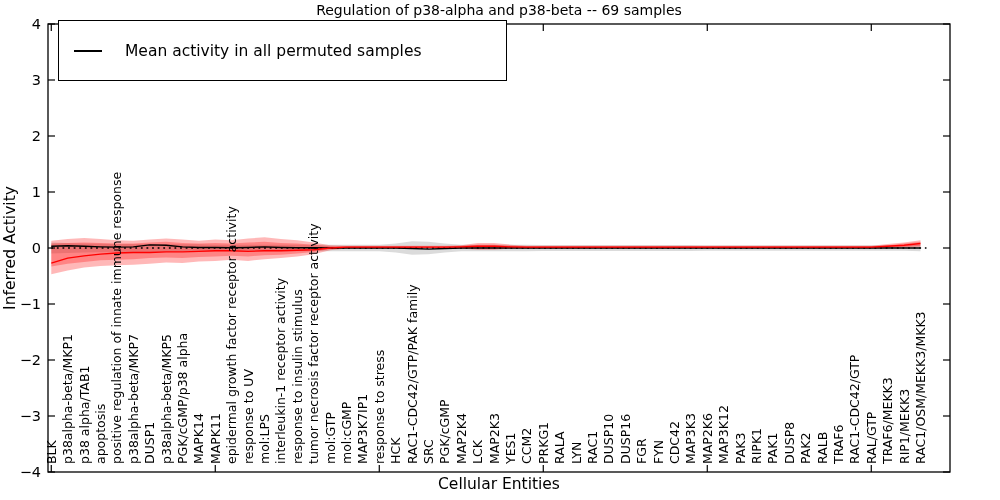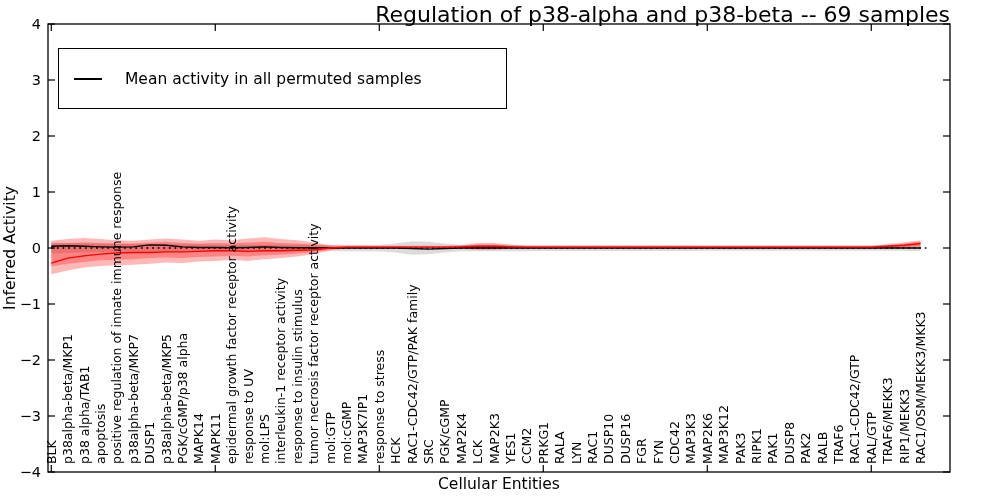--- a/index.html
+++ b/index.html
@@ -3,33 +3,33 @@
 <meta charset="utf-8">
 <style>
   html,body{margin:0;padding:0;background:#ffffff;}
   #figure{
     position:relative;width:1000px;height:500px;background:#ffffff;
     font-family:"DejaVu Sans","Liberation Sans",sans-serif;color:#000;
     overflow:hidden;
   }
   #plot{position:absolute;left:0;top:0;}
   .title{
-    position:absolute;left:48px;top:2px;width:902px;text-align:right;
-    font-size:22px;white-space:nowrap;
+    position:absolute;left:48px;top:2px;width:902px;text-align:center;
+    font-size:14px;white-space:nowrap;
   }
   .xlabel{
     position:absolute;left:48px;top:475px;width:902px;text-align:center;
     font-size:15.5px;
   }
   .ylabel{
     position:absolute;left:10px;top:248px;transform:translate(-50%,-50%) rotate(-90deg);
     font-size:15.5px;white-space:nowrap;
   }
   .legend{
-    position:absolute;left:58px;top:48px;width:449px;height:61px;
+    position:absolute;left:58px;top:20px;width:449px;height:61px;
     border:1px solid #000;background:#ffffff;box-sizing:border-box;
     display:flex;flex-direction:column;justify-content:space-evenly;
   }
   .legend-row{display:flex;align-items:center;padding-left:15px;}
   .legend-swatch{width:28px;height:2px;background:#000;margin-right:23px;flex:none;}
   .legend-label{font-size:15.5px;white-space:nowrap;}
   svg text{fill:#000;font-family:"DejaVu Sans","Liberation Sans",sans-serif;}
 </style>
 </head>
 <body>

